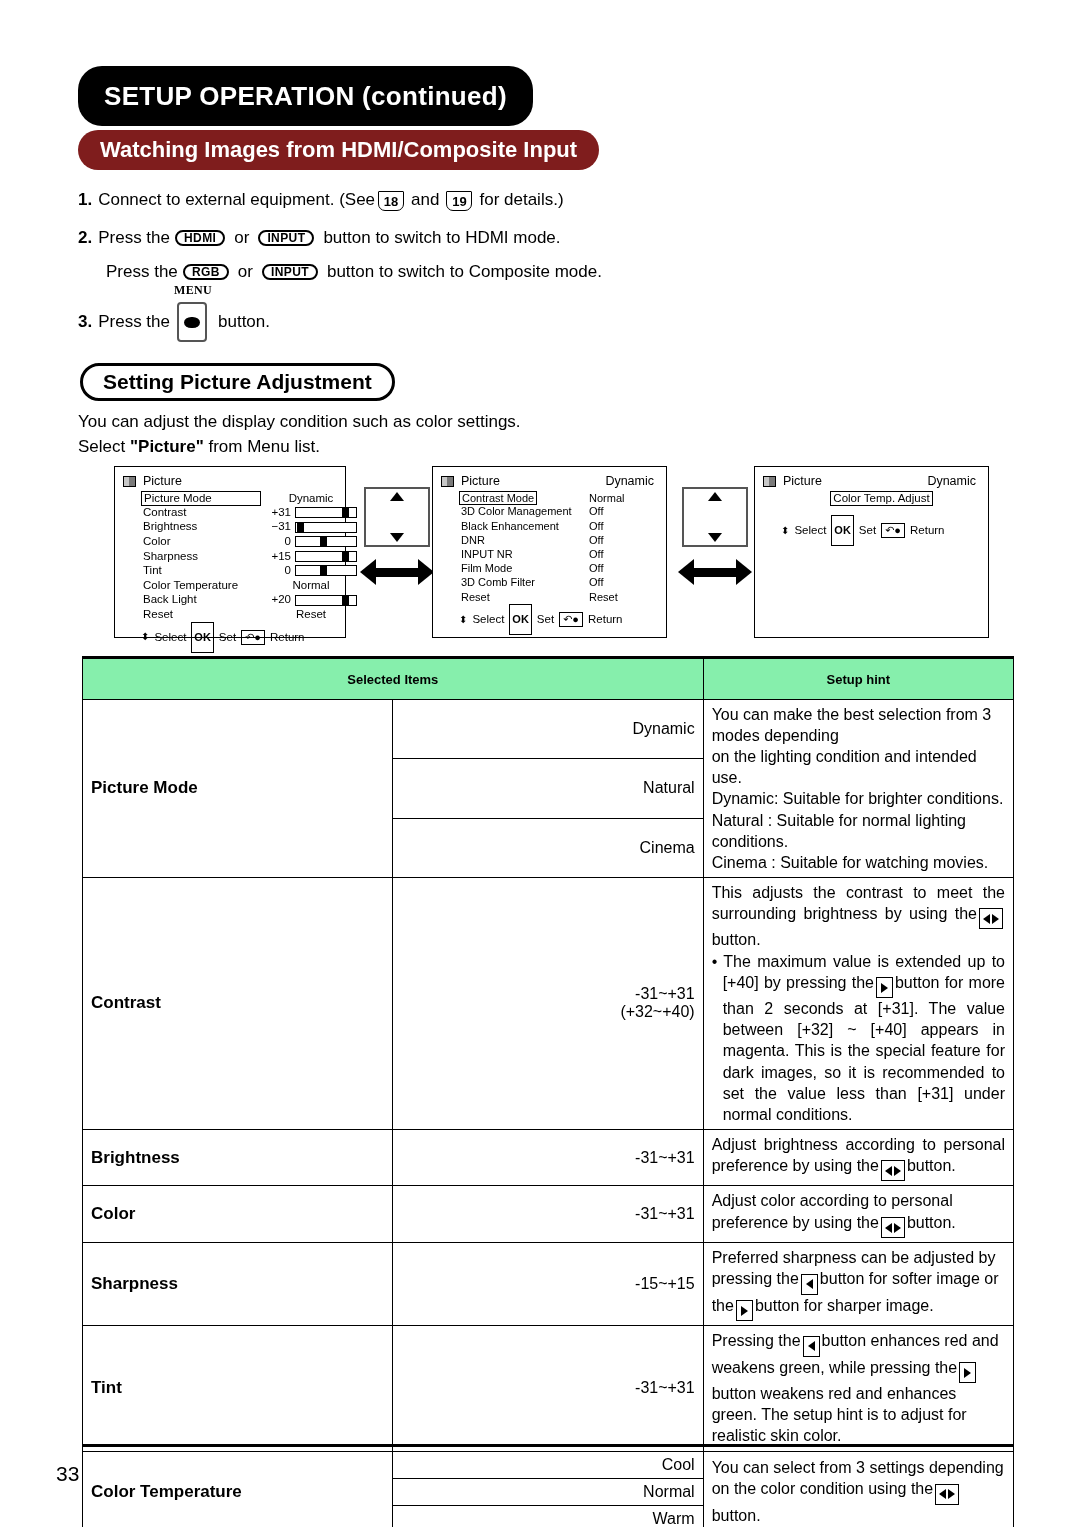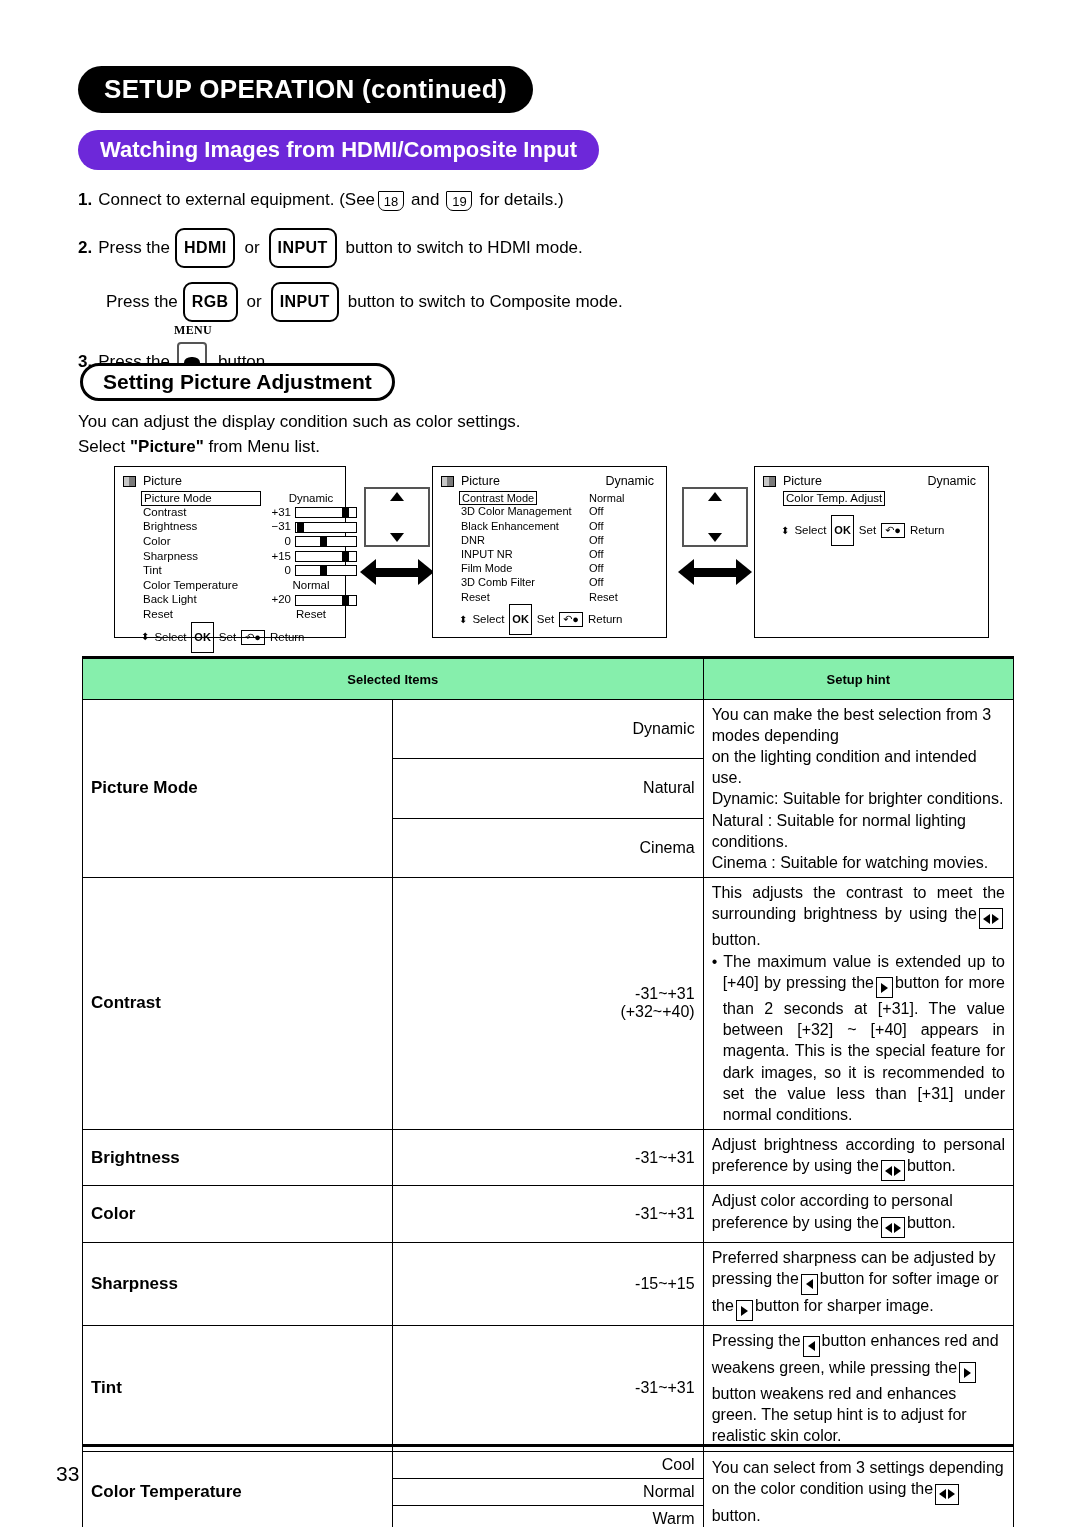--- a/index.html
+++ b/index.html
@@ -11,33 +11,33 @@
     color:#000;
     position:relative;
     overflow:hidden;
   }
 
   
   .page { position:relative; width:1080px; height:1527px; }
 
   .title-pill {
     position:absolute; left:78px; top:66px;
-    height:47px; padding:0 26px;
+    height:60px; padding:0 26px;
     background:#000; color:#fff;
     border-radius:24px;
     display:flex; align-items:center;
     font-size:26px; font-weight:bold;
     letter-spacing:.3px;
     white-space:nowrap;
   }
 
   .subtitle-pill {
     position:absolute; left:78px; top:130px;
     height:40px; padding:0 22px;
-    background:#6d28d9; color:#ffffff;
+    background:#7f1d1d; color:#ffffff;
     border-radius:20px;
     display:flex; align-items:center;
     font-size:22px; font-weight:bold;
     white-space:nowrap;
   }
 
   .section-pill {
     position:absolute; left:80px; top:363px;
     height:38px; padding:0 20px;
     background:#ffffff; color:#000;
@@ -54,33 +54,33 @@
   .step-num { font-weight:bold; margin-right:6px; }
   .step-indent { padding-left:28px; }
   .tx { margin:0 4px; }
 
   
   .bookref {
     display:inline-flex; align-items:center; justify-content:center;
     min-width:26px; height:20px;
     border:1.6px solid #000;
     border-radius:1px 1px 7px 7px;
-    font-size:13px; font-weight:normal;
+    font-size:13px; font-weight:bold;
     margin:0 3px;
     position:relative; top:1px;
     line-height:1;
     padding:0 2px;
   }
 
   
   .key {
     display:inline-flex; align-items:center; justify-content:center;
-    height:40px; min-width:46px; padding:0 7px;
+    height:16px; min-width:46px; padding:0 7px;
     border:2px solid #000; border-radius:9px;
-    font-size:16px; font-weight:bold; letter-spacing:.4px;
+    font-size:12px; font-weight:bold; letter-spacing:.4px;
     margin:0 5px;
     background:#fff;
   }
   .key-menu-wrap { display:inline-block; position:relative; margin:0 7px; width:30px; }
   .menu-label {
     position:absolute; top:-19px; left:-3px;
     font-size:12px; font-weight:bold; letter-spacing:.3px;font-family:Liberation Serif, serif;
   }
   .key-menu {
     width:30px; height:40px;
@@ -419,21 +419,21 @@
       <span class="r"></span>
     </div>
   </div>
 
   <div class="osd" id="osd3">
     <div class="osd-titlerow">
       <span class="osd-icon"></span>
       <span class="osd-title">Picture</span>
       <span class="osd-title-val">Dynamic</span>
     </div>
-    <div style="padding-left:20px; margin-top:0;">
+    <div style="padding-left:20px; margin-top:0;text-align:center;">
       <span class="selbox">Color Temp. Adjust</span>
     </div>
     <div class="osd-nav" style="margin-top:9px;">
       <span class="updown">⬍</span>
       <span>Select</span>
       <span class="okbox">OK</span>
       <span>Set</span>
       <span class="retbox">↶●</span>
       <span>Return</span>
     </div>

